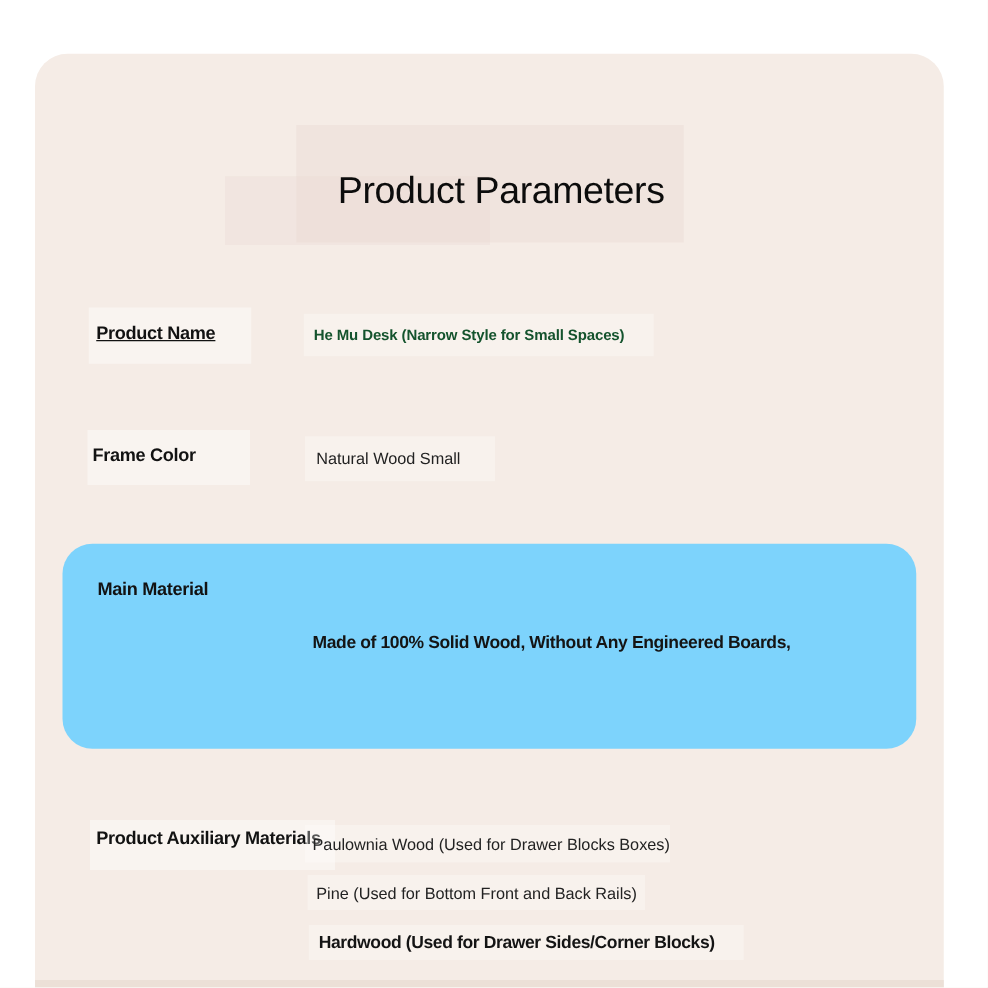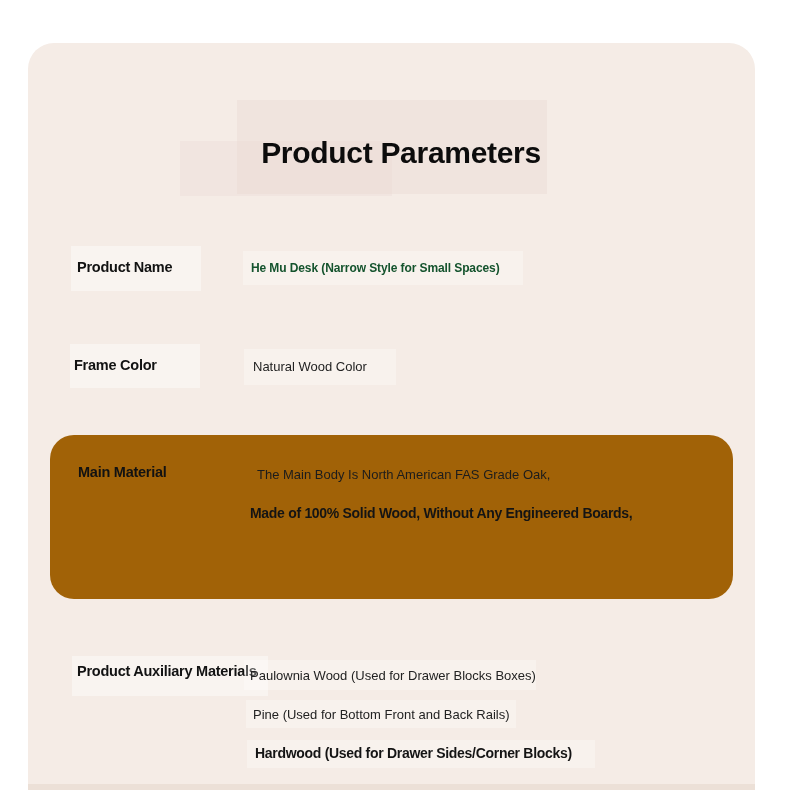--- a/index.html
+++ b/index.html
@@ -53,21 +53,21 @@
     background: rgba(235, 219, 213, 0.35);
   }
   .page-title {
     position: absolute;
     left: 193px;  
     top: 91px;    
     width: 360px;
     text-align: center;
     font-size: 30px;
     line-height: 37px;
-    font-weight: 700;
+    font-weight: 400;
     letter-spacing: -0.3px;
     color: #0c0c0c;
   }
   .hl {
     position: absolute;
     background: rgba(255, 255, 255, 0.42);
   }
   .hl-soft {
     position: absolute;
     background: rgba(255, 255, 255, 0.30);
@@ -101,52 +101,51 @@
     font-weight: 700;
     letter-spacing: -0.3px;
     color: #141414;
   }
   .card {
     position: absolute;
     left: 22px;   
     top: 392px;   
     width: 683px;
     height: 164px;
-    background: #a16207;
+    background: #7dd3fc;
     border-radius: 24px;
   }
   .mm-line3 {
     white-space: pre-line;
     line-height: 20px;
   }
 </style>
 </head>
 <body>
 
 <div class="stage">
 
   <div class="panel">
 
     <div class="title-patch-a"></div>
     <div class="title-patch-b"></div>
     <h1 class="page-title" style="margin:0">Product Parameters</h1>
 
     <div class="hl" style="left:43px; top:203px; width:130px; height:45px;"></div>
-    <div class="row-label" style="left:49px; top:216px;">Product Name</div>
+    <div class="row-label" style="left:49px; top:216px;text-decoration:underline;">Product Name</div>
     <div class="hl-soft" style="left:215px; top:208px; width:280px; height:34px;"></div>
     <div class="val val-bold-sm" style="left:223px; top:218px;">He Mu Desk (Narrow Style for Small Spaces)</div>
 
     <div class="hl" style="left:42px; top:301px; width:130px; height:44px;"></div>
     <div class="row-label" style="left:46px; top:314px;">Frame Color</div>
     <div class="hl-soft" style="left:216px; top:306px; width:152px; height:36px;"></div>
-    <div class="val val-reg" style="left:225px; top:316px;">Natural Wood Color</div>
+    <div class="val val-reg" style="left:225px; top:316px;">Natural Wood Small</div>
 
     <div class="card">
       <div class="row-label" style="left:28px; top:29px;">Main Material</div>
-      <div class="val val-reg" style="left:207px; top:32px; color:#1c1c1c;">The Main Body Is North American FAS Grade Oak,</div>
       <div class="val val-bold-lg" style="left:200px; top:70px;">Made of 100% Solid Wood, Without Any Engineered Boards,</div>
     </div>
 
     <div class="hl" style="left:44px; top:613px; width:196px; height:40px;"></div>
     <div class="row-label" style="left:49px; top:620px;">Product Auxiliary Materials</div>
 
     <div class="hl-soft" style="left:216px; top:617px; width:292px; height:30px;"></div>
     <div class="val val-reg" style="left:222px; top:625px;">Paulownia Wood (Used for Drawer Blocks Boxes)</div>
 
     <div class="hl-soft" style="left:218px; top:657px; width:270px; height:28px;"></div>

